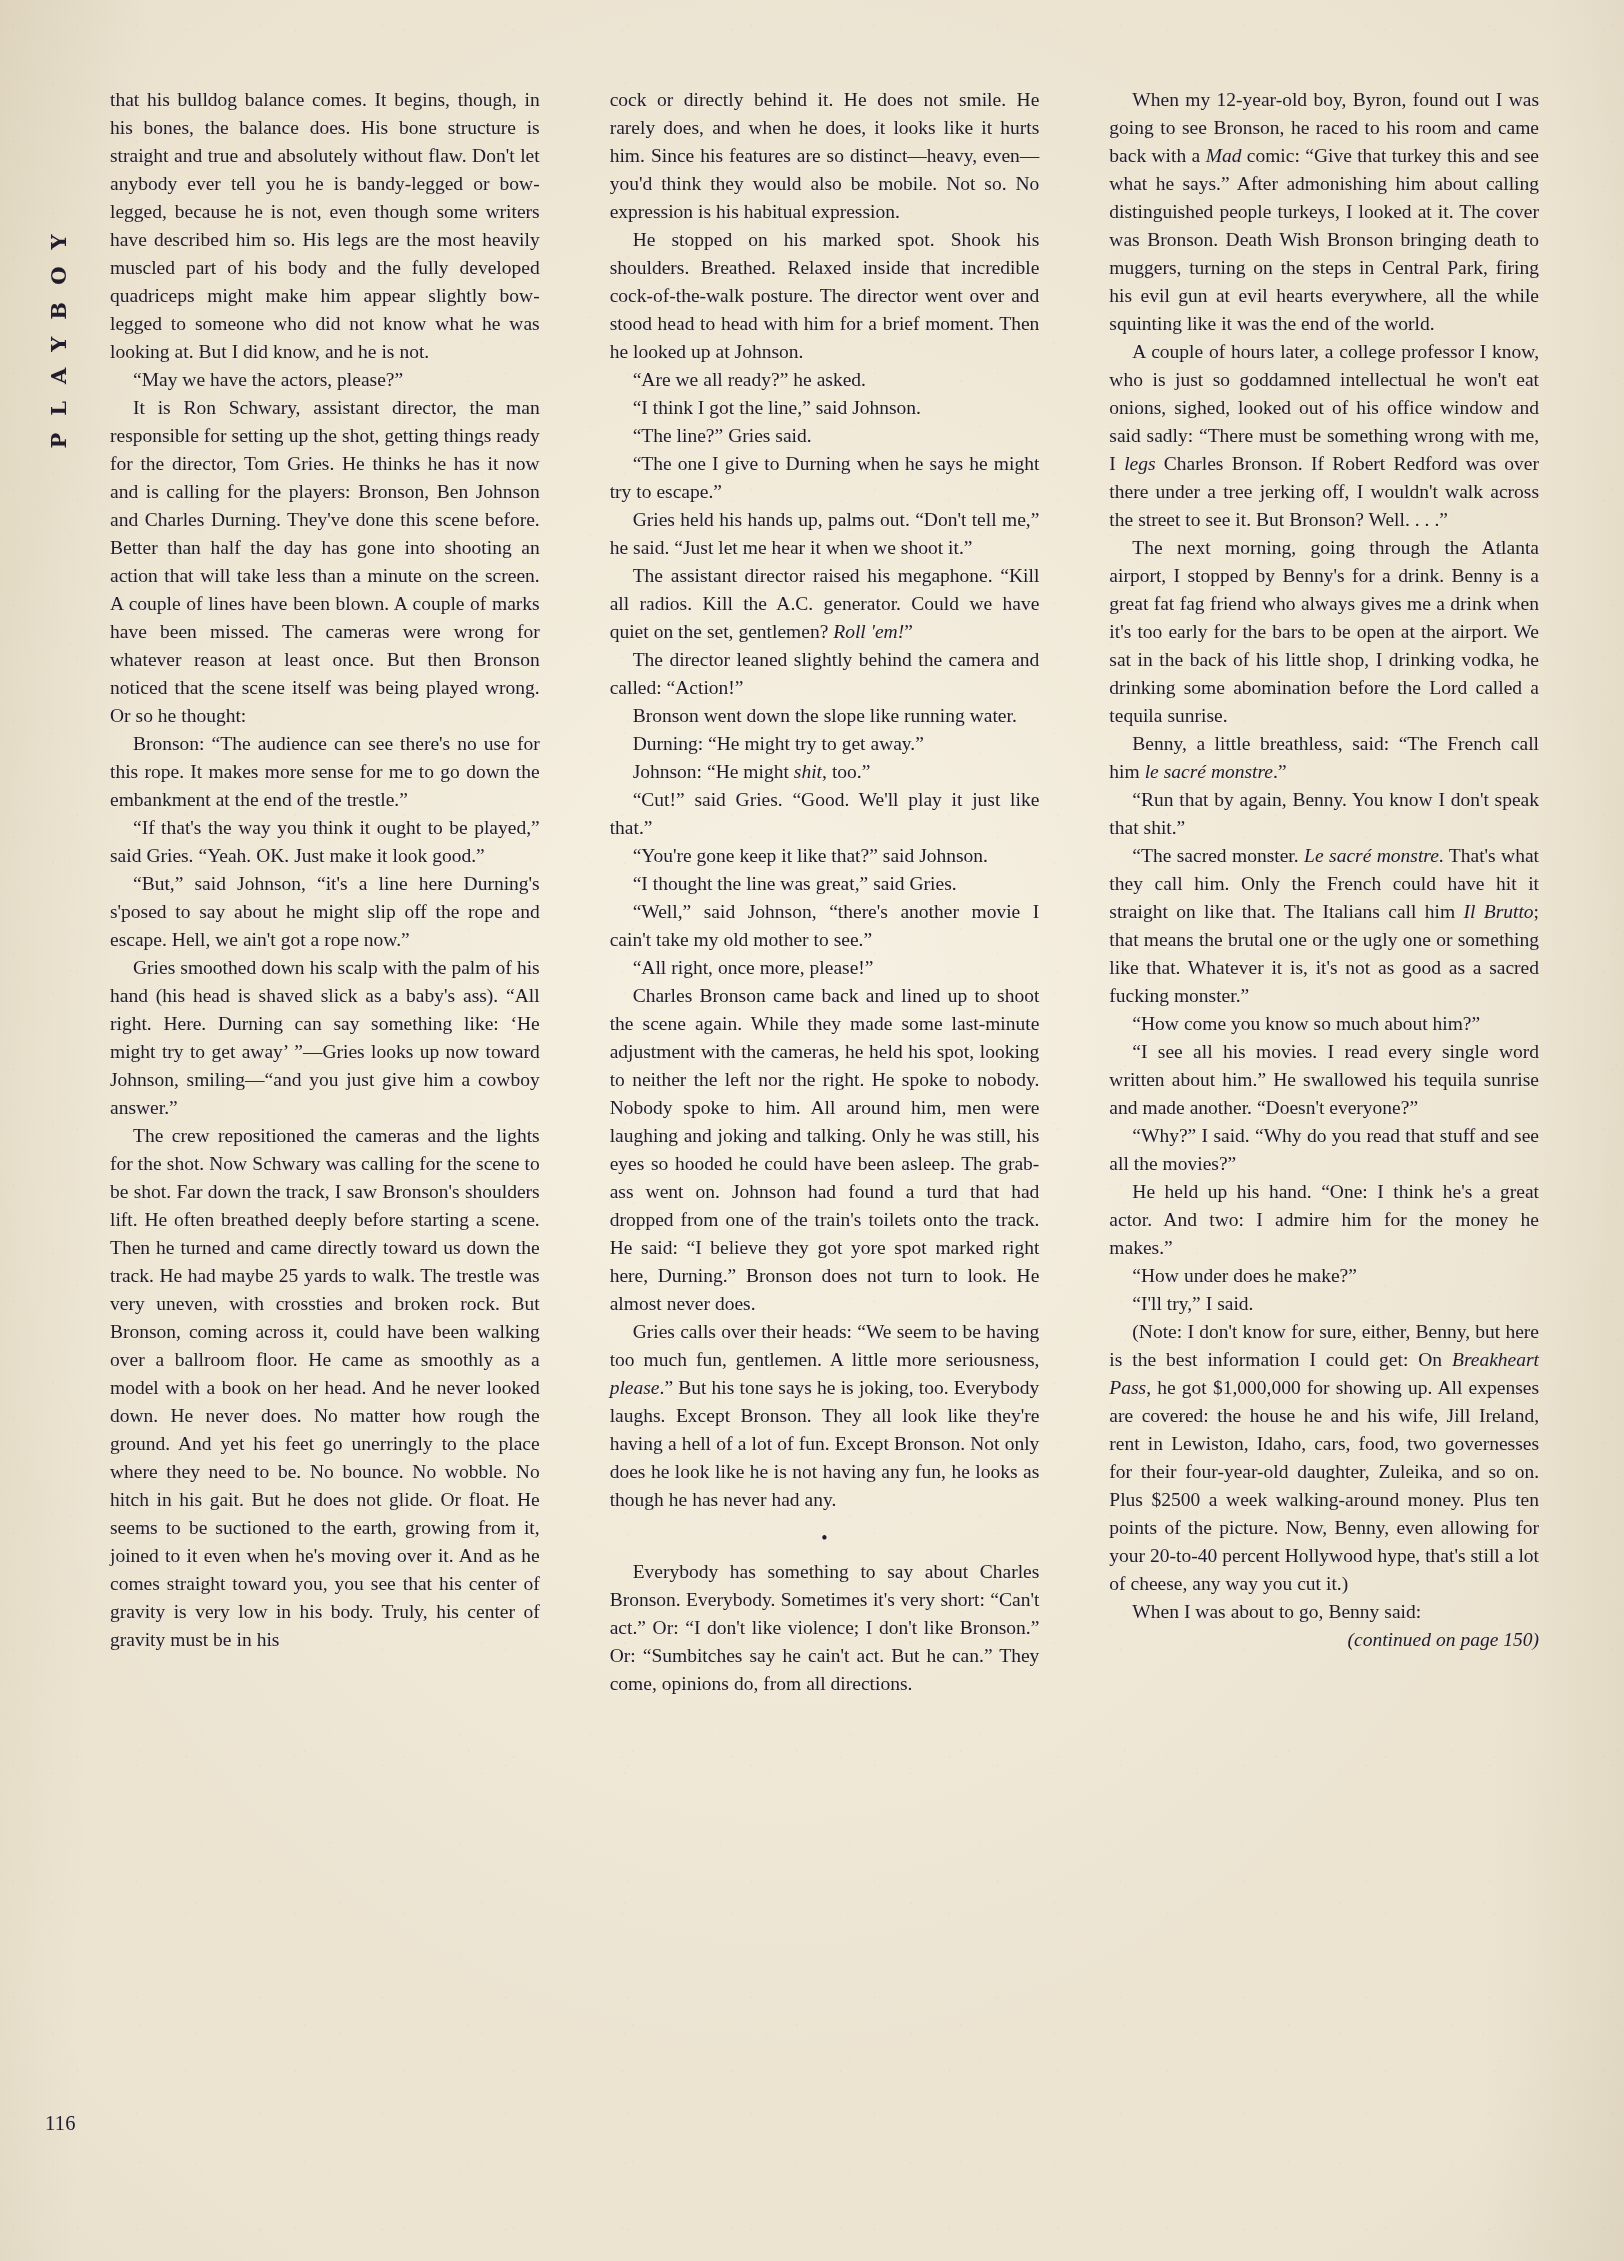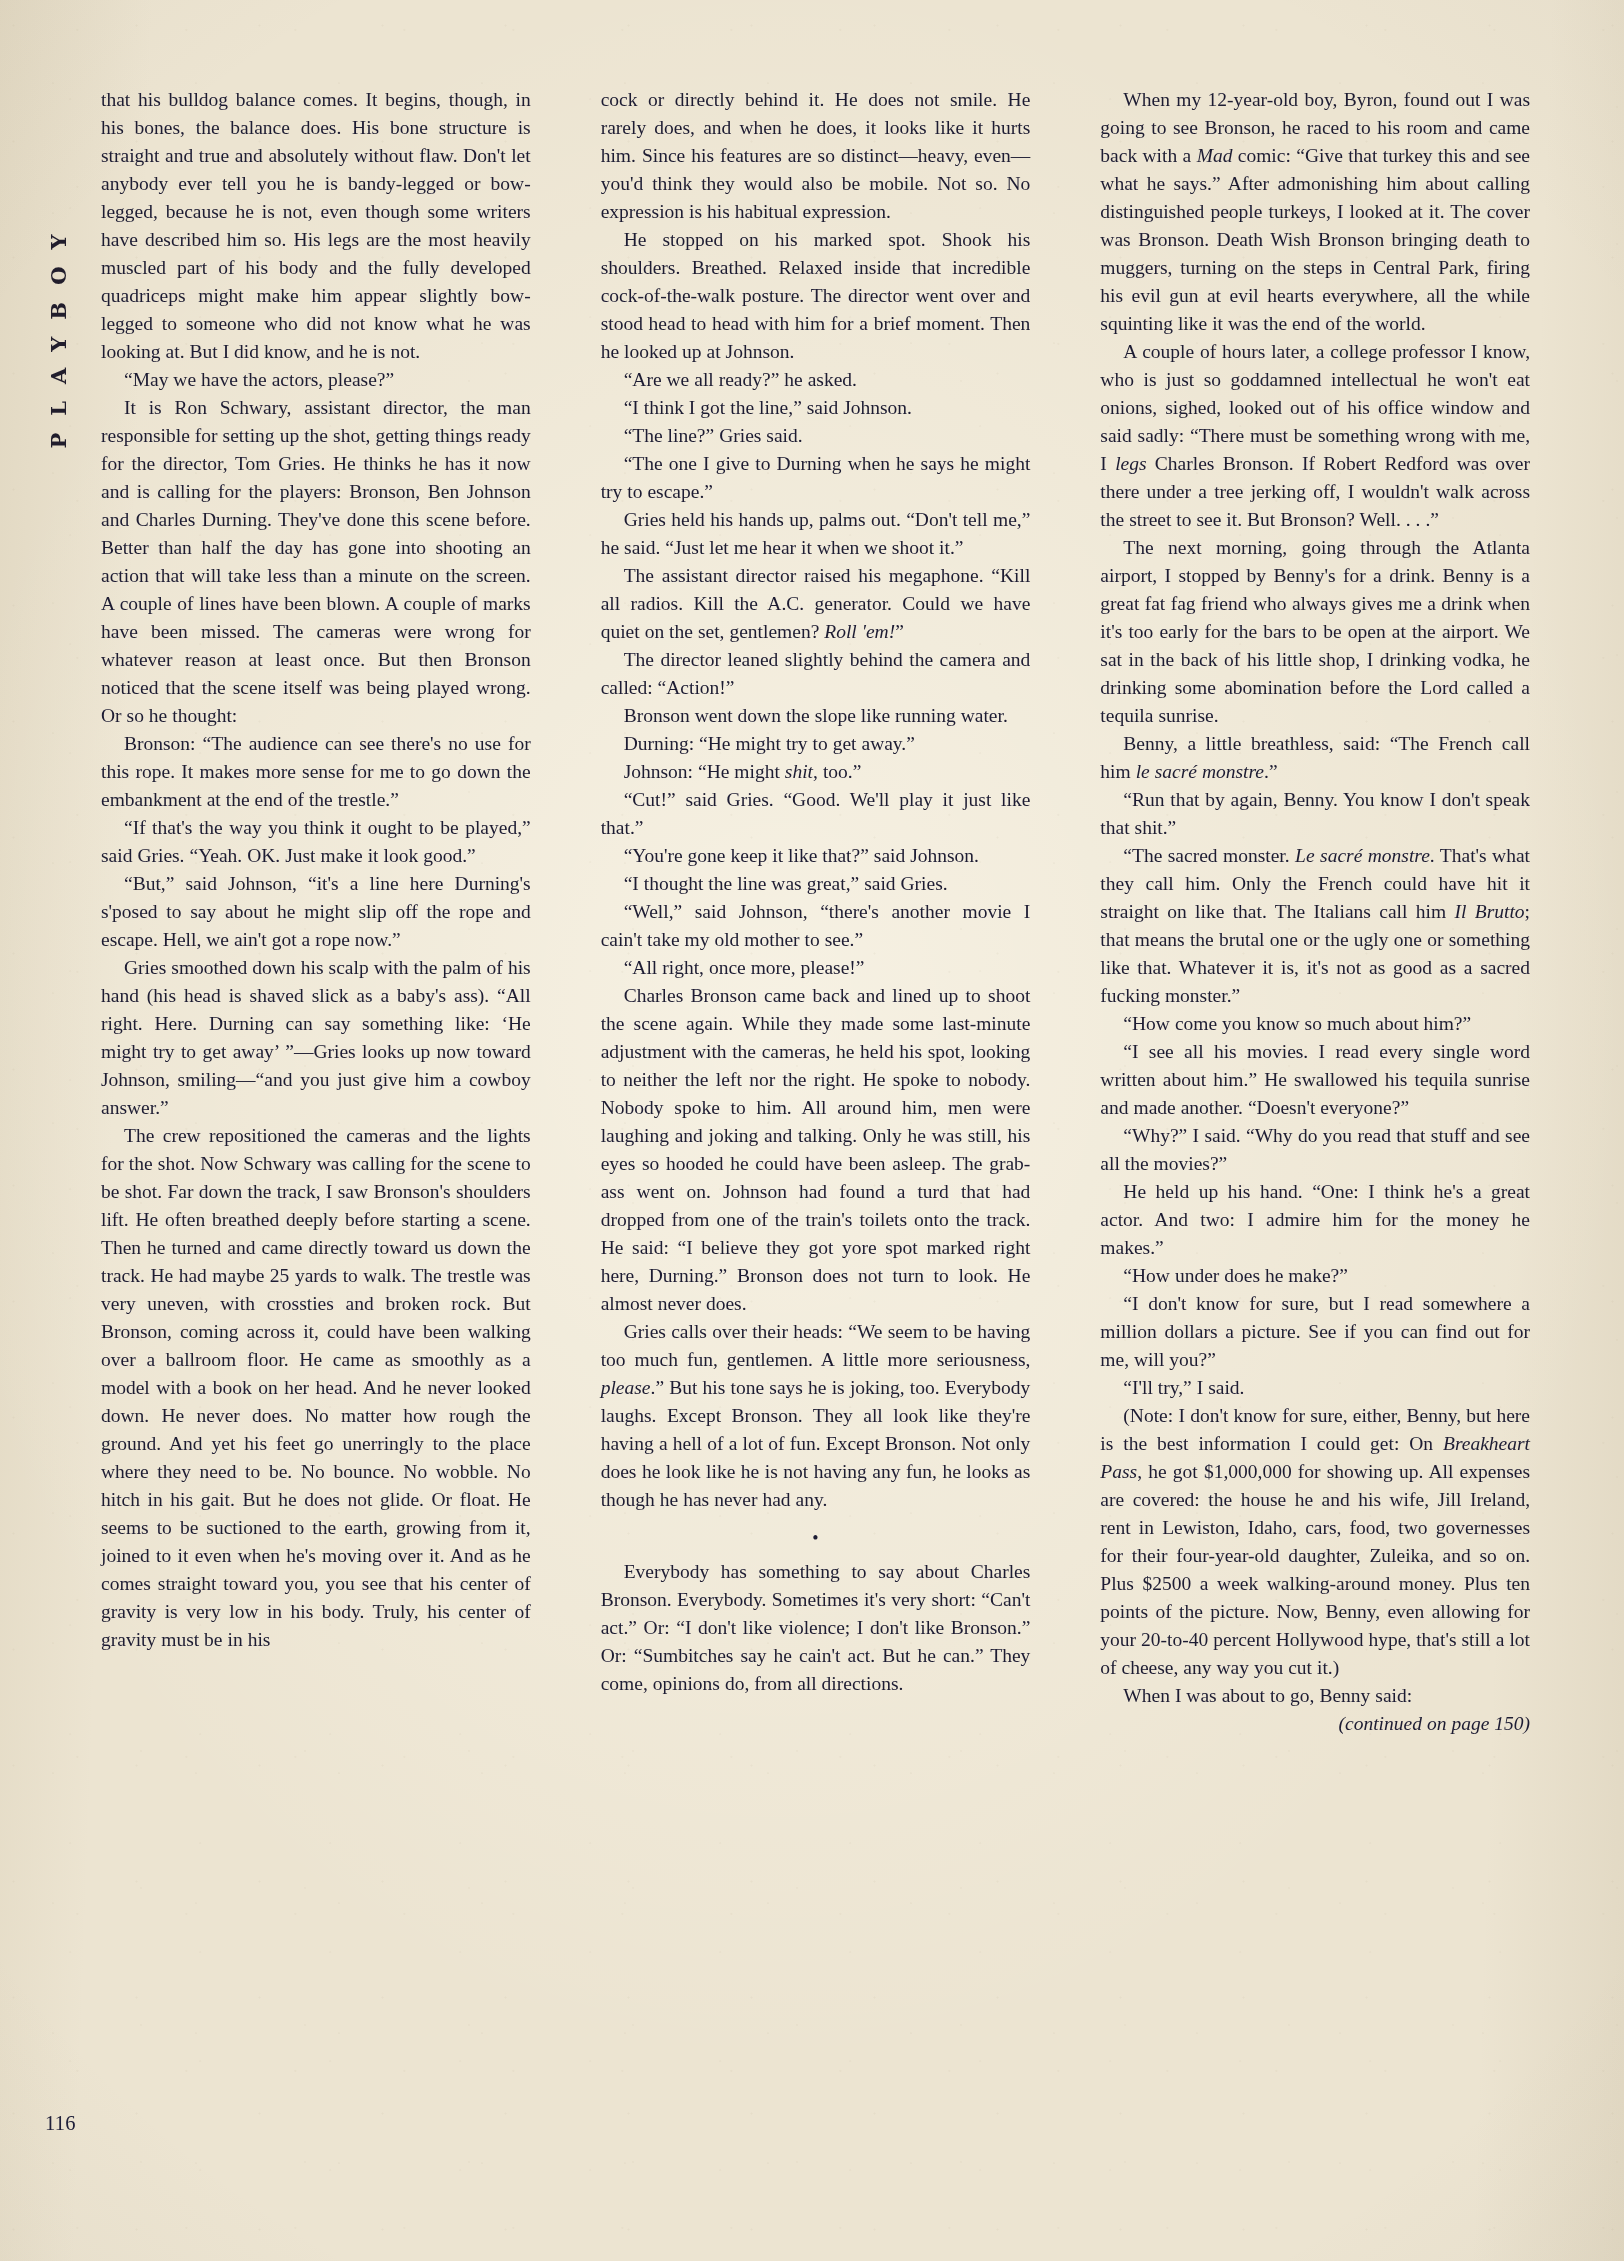--- a/index.html
+++ b/index.html
@@ -65,21 +65,21 @@
     top:2112px;
     font-family:"Liberation Serif", serif;
     font-size:20.5px;
     color:#20203a;
     letter-spacing:0.3px;
     text-align:center;
   }
   
   .cols{
     position:absolute;
-    left:101px;
+    left:110px;
     top:86px;
     width:1429px;
     height:2090px;
     display:flex;
     gap:70px;
   }
   .col{
     width:445px;
     position:relative;
   }
@@ -165,21 +165,20 @@
         <p>A couple of hours later, a college professor I know, who is just so goddamned intellectual he won't eat onions, sighed, looked out of his office window and said sadly: “There must be something wrong with me, I <em>legs</em> Charles Bronson. If Robert Redford was over there under a tree jerking off, I wouldn't walk across the street to see it. But Bronson? Well. . . .”</p>
         <p>The next morning, going through the Atlanta airport, I stopped by Benny's for a drink. Benny is a great fat fag friend who always gives me a drink when it's too early for the bars to be open at the airport. We sat in the back of his little shop, I drinking vodka, he drinking some abomination before the Lord called a tequila sunrise.</p>
         <p>Benny, a little breathless, said: “The French call him <em>le sacré monstre</em>.”</p>
         <p>“Run that by again, Benny. You know I don't speak that shit.”</p>
         <p>“The sacred monster. <em>Le sacré monstre</em>. That's what they call him. Only the French could have hit it straight on like that. The Italians call him <em>Il Brutto</em>; that means the brutal one or the ugly one or something like that. Whatever it is, it's not as good as a sacred fucking monster.”</p>
         <p>“How come you know so much about him?”</p>
         <p>“I see all his movies. I read every single word written about him.” He swallowed his tequila sunrise and made another. “Doesn't everyone?”</p>
         <p>“Why?” I said. “Why do you read that stuff and see all the movies?”</p>
         <p>He held up his hand. “One: I think he's a great actor. And two: I admire him for the money he makes.”</p>
         <p>“How under does he make?”</p>
-        <p>“I don't know for sure, but I read somewhere a million dollars a picture. See if you can find out for me, will you?”</p>
         <p>“I'll try,” I said.</p>
         <p>(Note: I don't know for sure, either, Benny, but here is the best information I could get: On <em>Breakheart Pass</em>, he got $1,000,000 for showing up. All expenses are covered: the house he and his wife, Jill Ireland, rent in Lewiston, Idaho, cars, food, two governesses for their four-year-old daughter, Zuleika, and so on. Plus $2500 a week walking-around money. Plus ten points of the picture. Now, Benny, even allowing for your 20-to-40 percent Hollywood hype, that's still a lot of cheese, any way you cut it.)</p>
         <p>When I was about to go, Benny said:</p>
         <p class="cont"><em>(continued on page 150)</em></p>
       </div>
   </div>
 
 </div>
 
 

